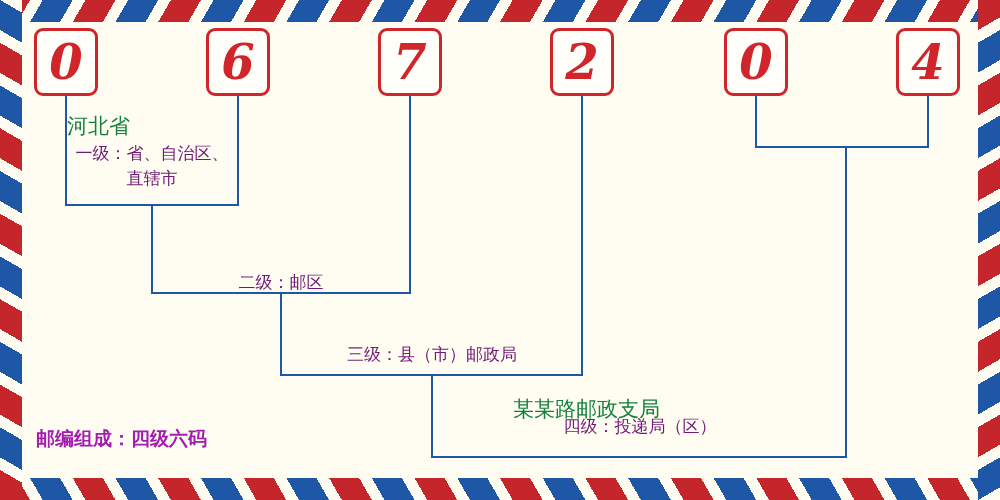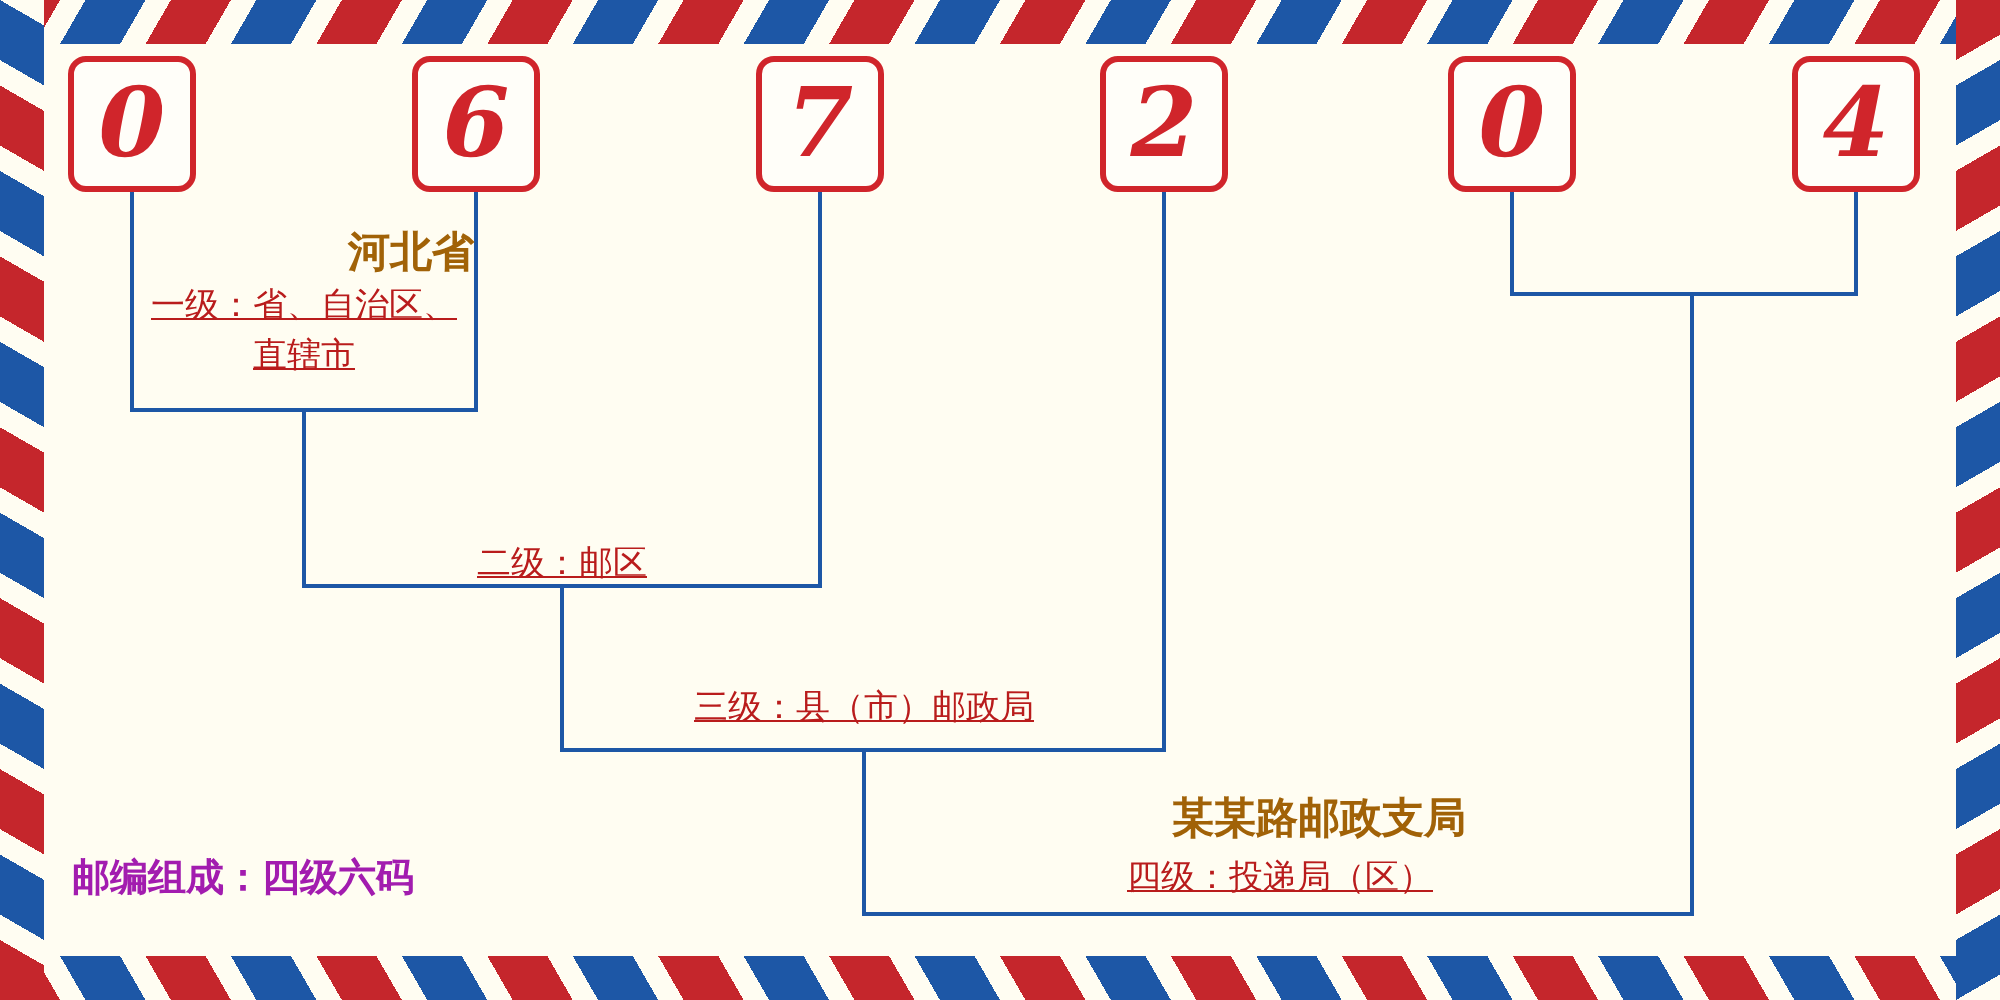--- a/index.html
+++ b/index.html
@@ -22,22 +22,22 @@
     border:3px solid #d0252b;border-radius:9px;background:#fffef9;
     color:#d0252b;font-family:"DejaVu Serif","Liberation Serif",serif;
     font-style:italic;font-weight:bold;font-size:48px;line-height:62px;text-align:center;z-index:2;}
   .b1{left:34px;} .b2{left:206px;} .b3{left:378px;} .b4{left:550px;} .b5{left:724px;} .b6{left:896px;}
 
   
   .line{position:absolute;background:#1d57a6;z-index:1;}
   .vl{width:2px;} .hl{height:2px;}
 
   
-  .lvl-name{position:absolute;color:#a16207;font-weight:bold;font-size:21px;text-align:right;z-index:3;}
-  .lvl-desc{position:absolute;color:#b91c1c;font-size:17px;line-height:1.45;text-align:center;z-index:3;text-decoration:underline;}
+  .lvl-name{position:absolute;color:#15803d;font-weight:normal;font-size:21px;text-align:left;z-index:3;}
+  .lvl-desc{position:absolute;color:#701a75;font-size:17px;line-height:1.45;text-align:center;z-index:3;}
   .footer-note{position:absolute;left:36px;top:426px;color:#a21caf;font-weight:bold;font-size:19px;z-index:3;}
 </style>
 </head>
 <body>
 
 <div class="frame">
 
   <div class="stripe stripe-top"></div>
   <div class="stripe stripe-bottom"></div>
   <div class="stripe stripe-left"></div>
@@ -71,18 +71,18 @@
   <div class="line hl" style="left:755px;top:146px;width:174px;"></div>
 
   <div class="lvl-name" style="left:67px;top:112px;width:170px;">河北省</div>
   <div class="lvl-desc" style="left:72px;top:141px;width:160px;">一级：省、自治区、直辖市</div>
 
   <div class="lvl-desc" style="left:196px;top:270px;width:170px;">二级：邮区</div>
 
   <div class="lvl-desc" style="left:312px;top:342px;width:240px;">三级：县（市）邮政局</div>
 
   <div class="lvl-name" style="left:513px;top:395px;width:220px;">某某路邮政支局</div>
-  <div class="lvl-desc" style="left:530px;top:427px;width:220px;">四级：投递局（区）</div>
+  <div class="lvl-desc" style="left:530px;top:414px;width:220px;">四级：投递局（区）</div>
 
 
   <div class="footer-note">邮编组成：四级六码</div>
 
 </div>
 
 </body></html>

